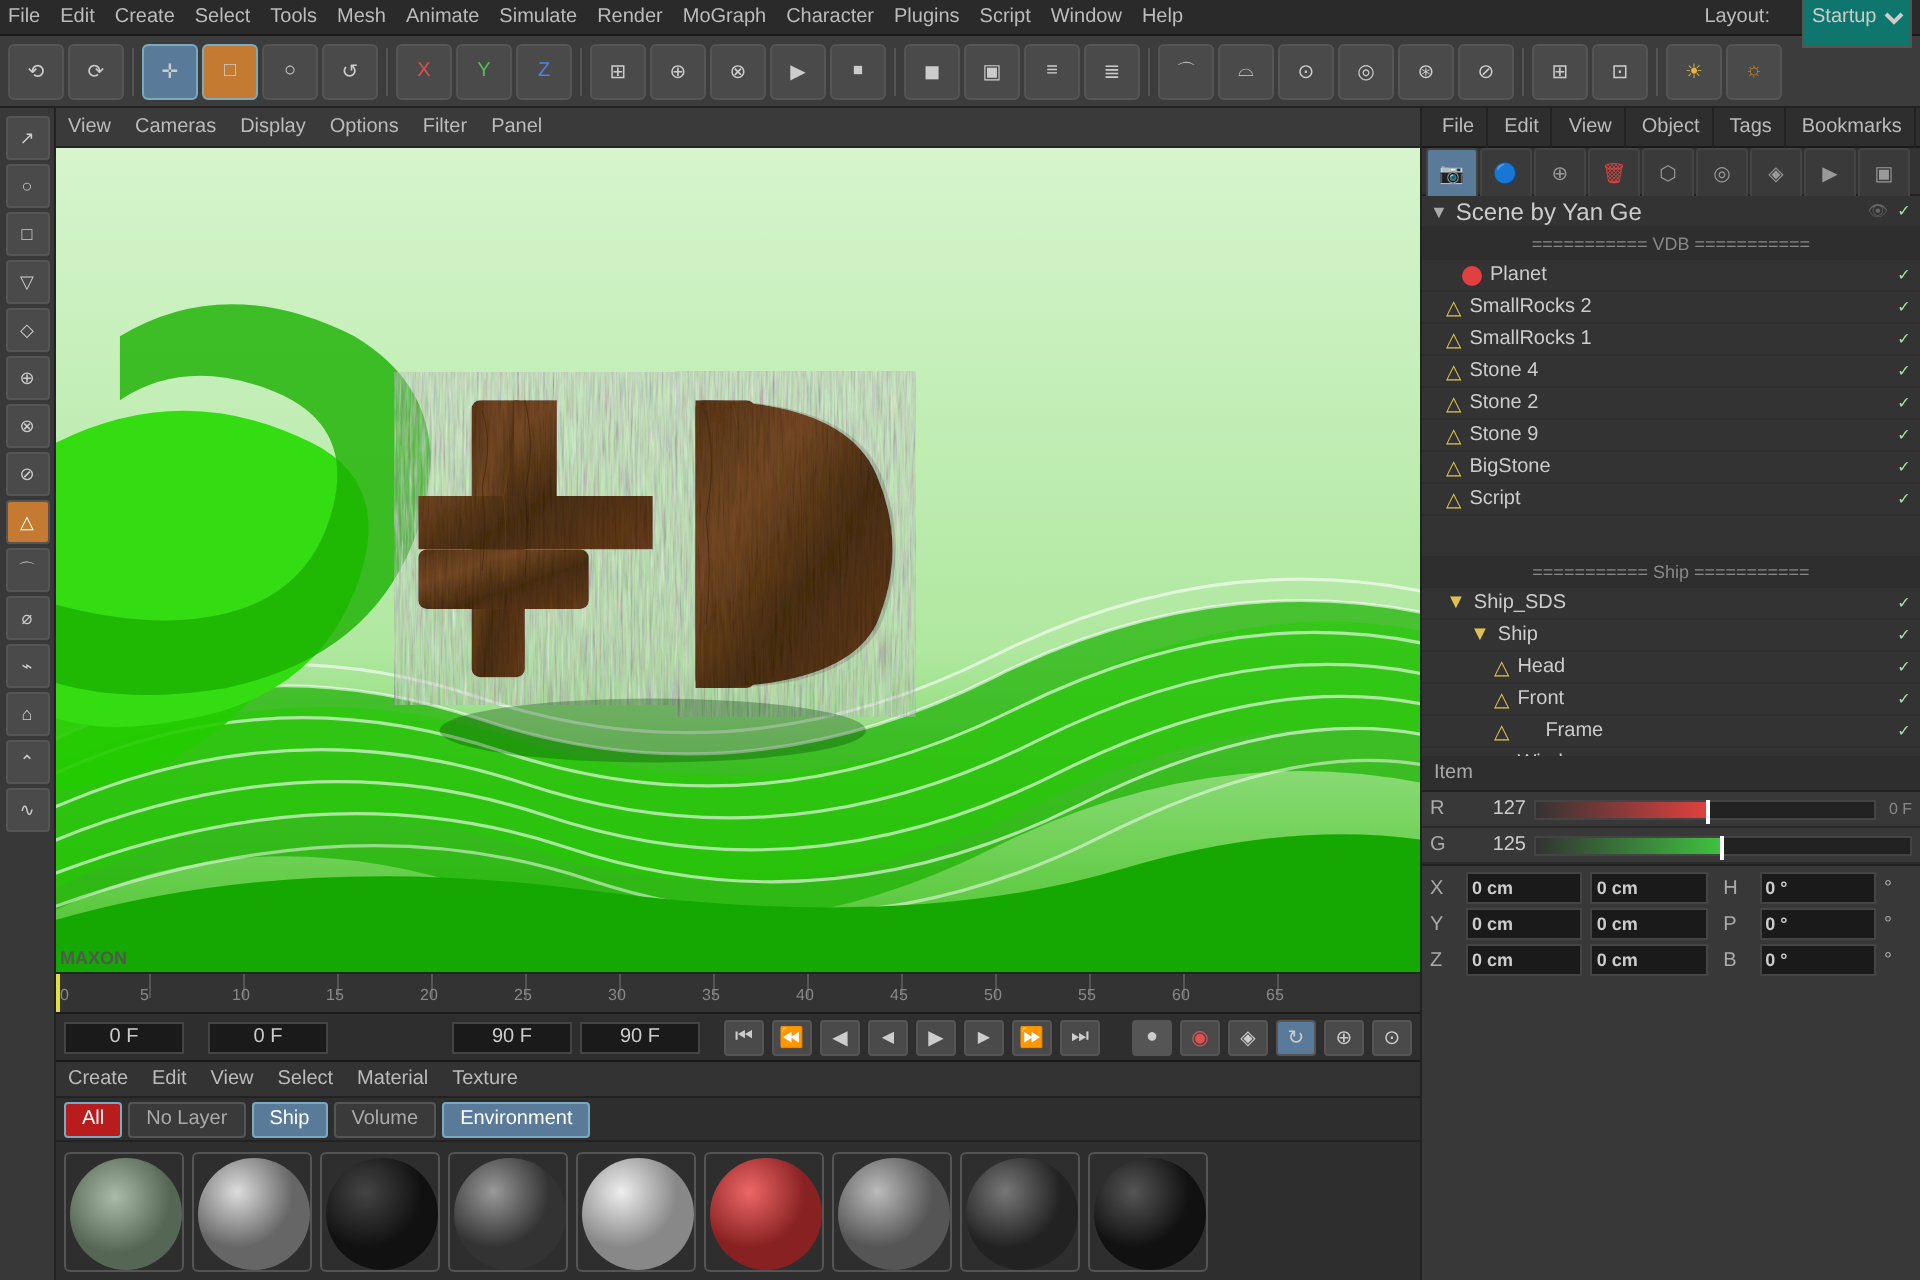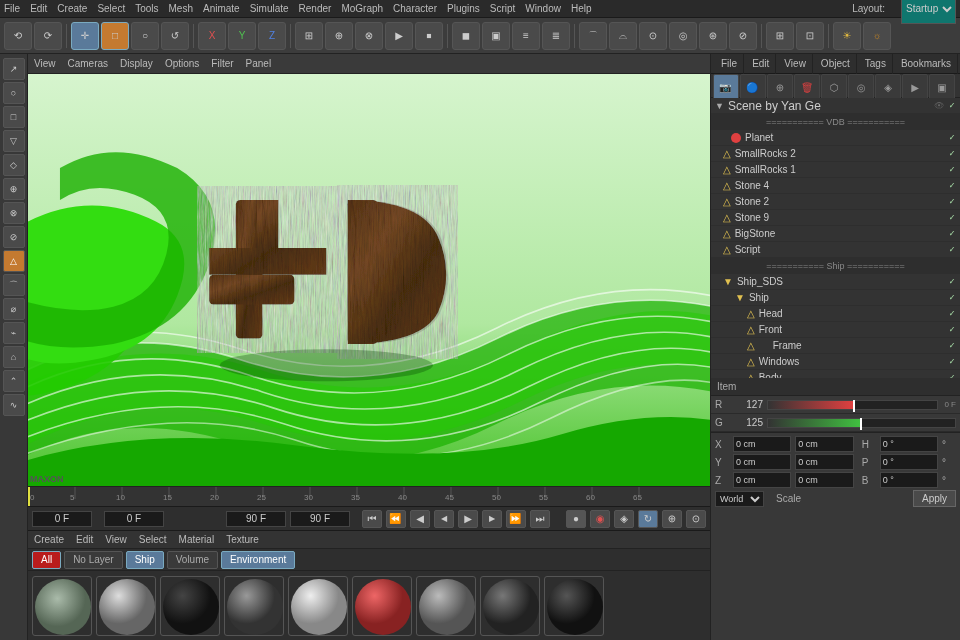--- a/index.html
+++ b/index.html
@@ -70,21 +70,21 @@
     .channel-label { width: 14px; font-size: 10px; color: #aaa; }
     .channel-value { width: 30px; font-size: 10px; color: #ccc; text-align: right; }
     .channel-slider { flex: 1; height: 10px; background: #222; border: 1px solid #444; position: relative; cursor: pointer; }
     .channel-fill-r { position: absolute; top: 0; left: 0; height: 100%; background: linear-gradient(to right, #333, #e04040); }
     .channel-fill-g { position: absolute; top: 0; left: 0; height: 100%; background: linear-gradient(to right, #333, #40c040); }
 
     
     #coords-panel { background: #383838; padding: 4px; }
     .coord-row { display: flex; align-items: center; gap: 4px; margin-bottom: 2px; }
     .coord-label { width: 14px; font-size: 10px; color: #aaa; }
-    .coord-field { flex: 1; height: 16px; background: #1a1a1a; border: 1px solid #444; color: #ccc; font-size: 9px; padding: 0 2px; display: flex; align-items: center; }
+    .coord-field { flex: 1; height: 16px; background: #1a1a1a; border: 1px solid #444; color: #ccc; font-size: 9px; padding: 0 2px; display: flex; align-items: center; font-weight: bold; }
     .apply-btn { background: #4a4a4a; border: 1px solid #666; color: #ccc; font-size: 10px; padding: 2px 8px; cursor: pointer; margin-left: auto; }
     .world-select { background: #1a1a1a; border: 1px solid #444; color: #ccc; font-size: 9px; height: 16px; }
     .scale-label { font-size: 10px; color: #aaa; }
 
     
     #right-icon-bar { height: 30px; background: #333; display: flex; align-items: center; padding: 0 2px; gap: 1px; border-bottom: 1px solid #222; flex-wrap: wrap; }
     .r-icon { width: 26px; height: 26px; background: #3a3a3a; border: 1px solid #444; border-radius: 2px; cursor: pointer; display: flex; align-items: center; justify-content: center; font-size: 10px; color: #999; }
 
     
     #tl-inner { position: relative; width: 100%; height: 100%; }
@@ -556,21 +556,21 @@
       </div>
 
       <div class="tree-item indent-1">
         <span style="color:#e0c050;">△</span>
         <span style="margin-left:2px;">Script</span>
         <div class="tree-vis">
           <span class="vis-btn" style="color:#aae0aa;">✓</span>
         </div>
       </div>
 
-      <div class="tree-item separator" style="font-size:9px; color:#888;">=========== Ship ===========</div>
+      <div class="tree-item separator" style="font-size:9px; color:#888;margin-top:20px;">=========== Ship ===========</div>
 
       <div class="tree-item indent-1">
         <span style="color:#e0c050;">▼</span>
         <span style="margin-left:2px;">Ship_SDS</span>
         <div class="tree-vis">
           <span class="vis-btn" style="color:#aae0aa;">✓</span>
         </div>
       </div>
 
       <div class="tree-item indent-2">
@@ -667,24 +667,16 @@
 
       <div class="coord-row">
         <span class="coord-label">Z</span>
         <div class="coord-field">0 cm</div>
         <div class="coord-field">0 cm</div>
         <span class="coord-label" style="margin-left:4px;">B</span>
         <div class="coord-field">0 °</div>
         <span class="coord-label">°</span>
       </div>
 
-      <div class="coord-row">
-        <select class="world-select">
-          <option>World</option>
-          <option>Object</option>
-        </select>
-        <span class="scale-label" style="margin-left:8px;">Scale</span>
-        <button class="apply-btn" style="margin-left:auto;">Apply</button>
-      </div>
     </div>
   </div>
 
 </div>
 
 </body></html>

